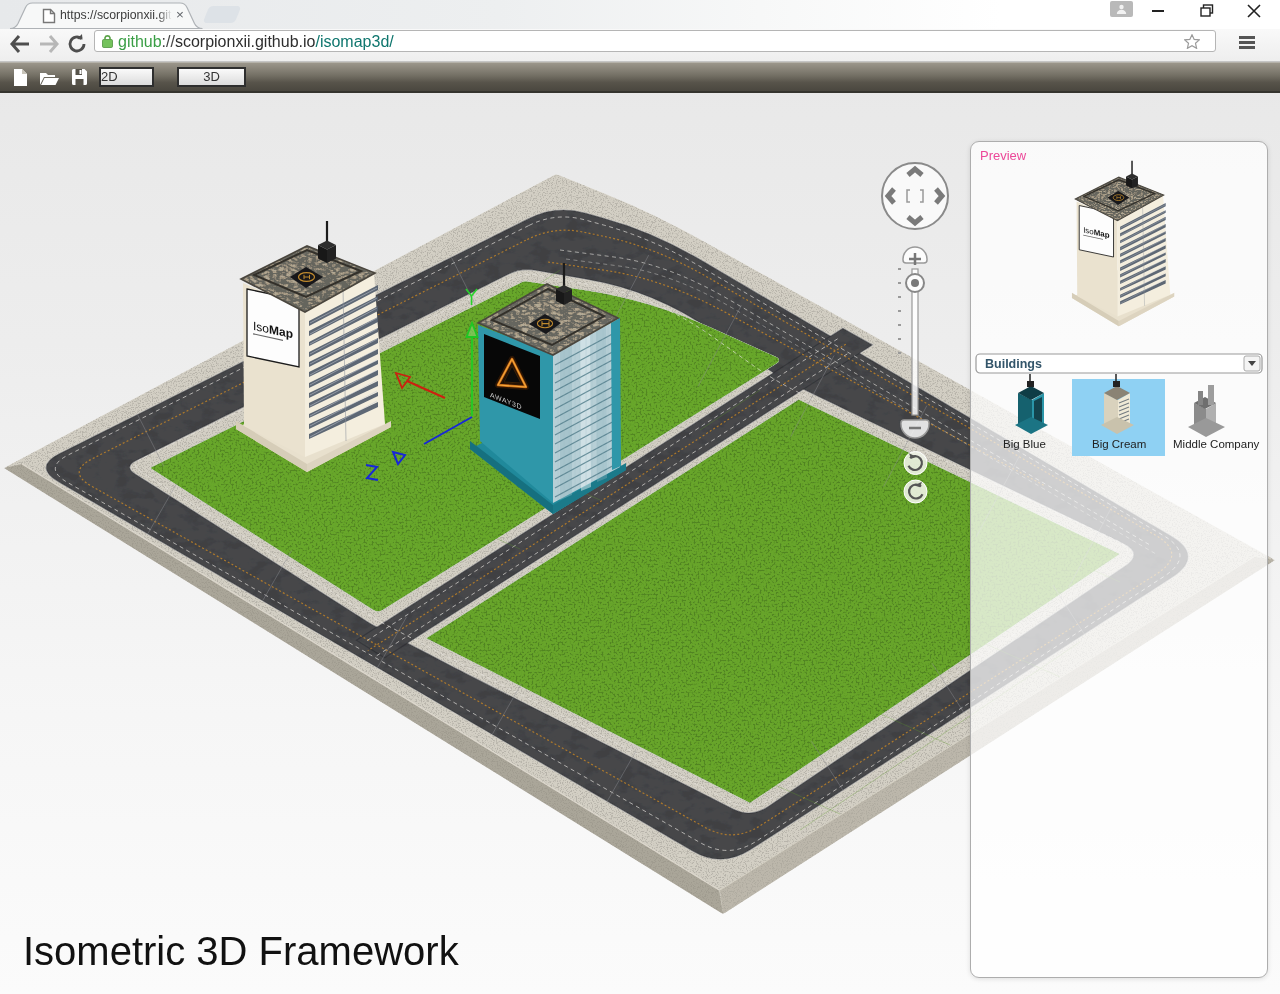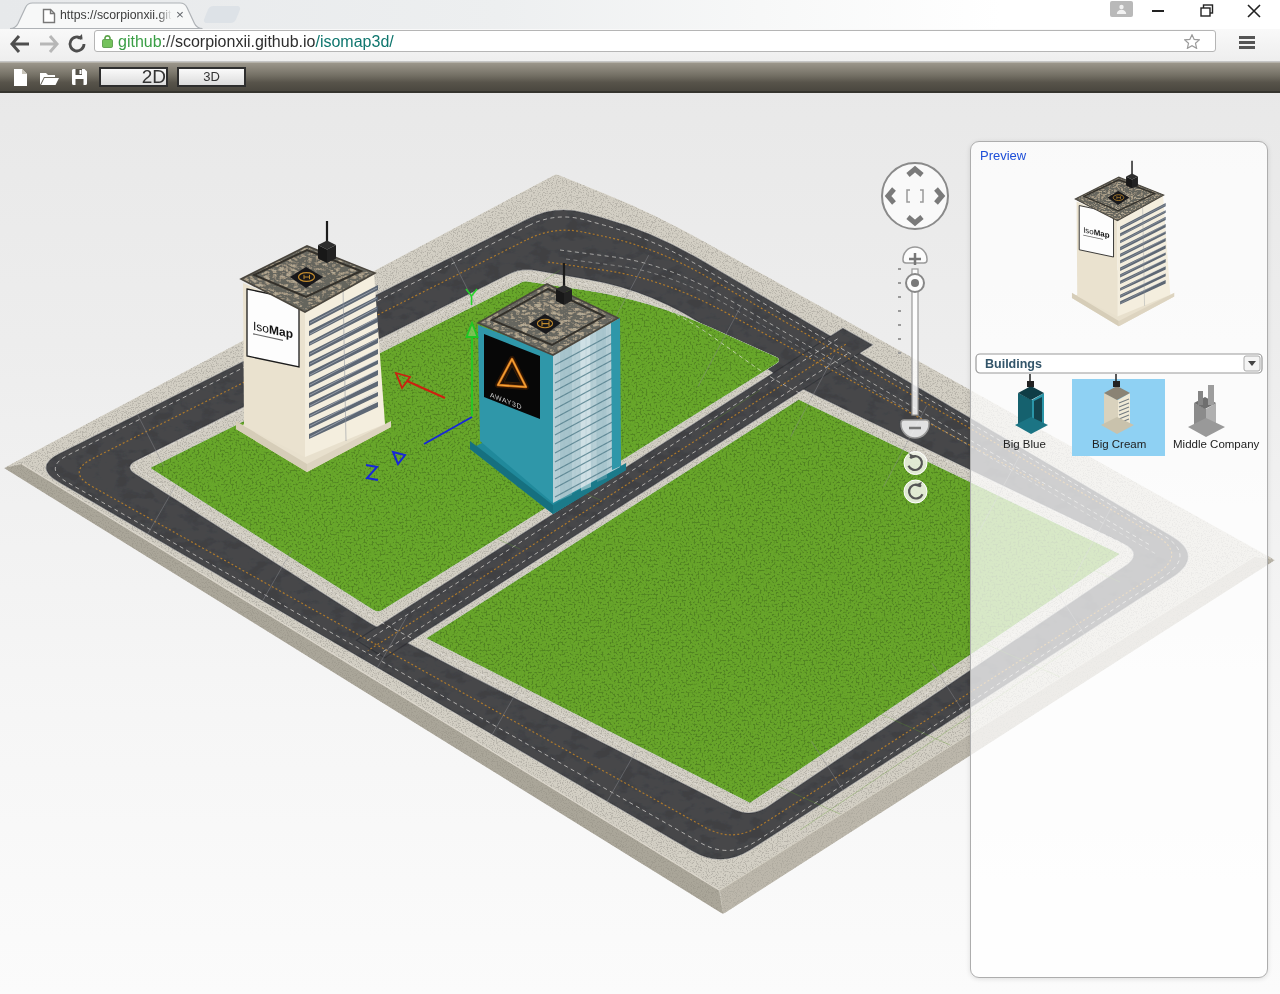--- a/index.html
+++ b/index.html
@@ -85,21 +85,21 @@
       <path d="M0,14 L0,2 L6,2 L8,4 L15,4 L15,6 L4,6 Z M4.5,7 L19,7 L15.5,14 L1,14 Z" fill="#fff"></path>
     </svg>
 
 <svg class="abs" style="left:72px;top:69px" width="15" height="16" viewBox="0 0 15 16">
       <path d="M0,1.5 a1.5,1.5 0 0 1 1.5,-1.5 h11 l2.5,2.5 v12 a1.5,1.5 0 0 1 -1.5,1.5 h-12 a1.5,1.5 0 0 1 -1.5,-1.5 z" fill="#fff"></path>
       <rect x="3.5" y="0" width="6.5" height="6" fill="#57534a"></rect>
       <rect x="7.5" y="1" width="2" height="4" fill="#fff"></rect>
       <rect x="3.5" y="10" width="8" height="6" fill="#57534a"></rect>
     </svg>
 
-<div class="abs" style="left:99px;top:67px;width:69px;height:20px;background:linear-gradient(#fafafa,#dcdcdc);border:2px solid #2e2e2e;color:#333;font-size:19px;text-align:right;line-height:16px">2D</div>
+<div class="abs" style="left:99px;top:67px;width:55px;height:20px;background:linear-gradient(#fafafa,#dcdcdc);border:2px solid #2e2e2e;color:#333;font-size:13px;text-align:left;line-height:16px">2D</div>
 
 <div class="abs" style="left:177px;top:67px;width:69px;height:20px;background:linear-gradient(#fafafa,#dcdcdc);border:2px solid #2e2e2e;color:#333;font-size:13px;text-align:center;line-height:16px">3D</div>
 
 <svg width="1280" height="994" viewBox="0 0 1280 994" style="position:absolute;left:0;top:0" xmlns="http://www.w3.org/2000/svg">
 <defs>
 <filter id="fconc" x="-5%" y="-5%" width="110%" height="110%">
  <feTurbulence type="fractalNoise" baseFrequency="0.8" numOctaves="3" seed="11" result="t"></feTurbulence>
  <feComponentTransfer in="t" result="t2">
             <feFuncA type="linear" slope="3.2" intercept="-1.05"></feFuncA>
           </feComponentTransfer>
@@ -328,20 +328,21 @@
         <polygon points="472,323 466.5,337 477.5,337" stroke="#1fc623" stroke-width="1.8" fill="#8fe07c" fill-opacity="0.5"></polygon>
         <line x1="407" y1="381" x2="445" y2="398" stroke="#cc2010" stroke-width="2"></line>
         <polygon points="396,373 410,377 402,388" stroke="#cc2010" stroke-width="1.8" fill="none"></polygon>
         <line x1="472" y1="417" x2="424" y2="444" stroke="#1727d8" stroke-width="2"></line>
         <polygon points="393,452 405,455 398,464" stroke="#1727d8" stroke-width="2" fill="none"></polygon>
         <path d="M366,465 l11,2 l-10,11 l11,2" stroke="#1727d8" stroke-width="2"></path>
       </g>
 
 </svg>
 
+<div class="abs" style="left:23px;top:929px;font-size:40px;color:#111">Isometric 3D Framework</div>
 
 <svg class="abs" style="left:860px;top:150px" width="120" height="360" viewBox="0 0 120 360">
 
 <circle cx="55" cy="46" r="33" fill="#fbfbfb" fill-opacity="0.9" stroke="#8a8a8a" stroke-width="2"></circle>
 <g fill="none" stroke="#7a7a7a" stroke-width="5">
 <path d="M48,25 l7,-6 l7,6"></path>
 <path d="M48,67 l7,6 l7,-6"></path>
 <path d="M34,39 l-6,7 l6,7"></path>
 <path d="M76,39 l6,7 l-6,7"></path>
 </g>
@@ -372,21 +373,21 @@
 <path d="M50,308 a7,7 0 1 1 -1.5,7.8" fill="none" stroke="#555" stroke-width="2.2"></path>
 <path d="M50,303 l0,6 l6,0" fill="#555" stroke="none" transform="rotate(-18 50 306)"></path>
 
 <circle cx="55.5" cy="341.5" r="11.5" fill="#eef2e6" fill-opacity="0.9" stroke="#fff" stroke-width="1"></circle>
 <path d="M61,336.5 a7,7 0 1 0 1.5,7.8" fill="none" stroke="#555" stroke-width="2.2"></path>
 <path d="M61,331.5 l0,6 l-6,0" fill="#555" stroke="none" transform="rotate(18 61 334.5)"></path>
 </svg>
 
 <div class="abs" style="left:970px;top:141px;width:298px;height:837px;background:rgba(255,255,255,0.74);border:1px solid #adadad;border-radius:9px;box-shadow:0 1px 5px rgba(0,0,0,0.12)"></div>
 
-<div class="abs" style="left:980px;top:148px;font-size:13px;color:#1d4ed8">Preview</div>
+<div class="abs" style="left:980px;top:148px;font-size:13px;color:#ec4899">Preview</div>
 
 <svg class="abs" style="left:970px;top:141px" width="298" height="837" viewBox="0 0 298 837">
 <defs>
 <filter id="froof2" x="-15%" y="-15%" width="130%" height="130%">
  <feTurbulence type="turbulence" baseFrequency="0.2 0.36" numOctaves="3" seed="3" result="t"></feTurbulence>
  <feComponentTransfer in="t" result="t2">
             <feFuncA type="linear" slope="2.4" intercept="-0.6"></feFuncA>
           </feComponentTransfer>
  <feColorMatrix in="t2" type="matrix" values="0 0 0 1.0 0.30  0 0 0 0.85 0.33  0 0 0 0.7 0.36  0 0 0 0 1" result="g"></feColorMatrix>
  <feComposite in="g" in2="SourceAlpha" operator="in" result="gc"></feComposite>

